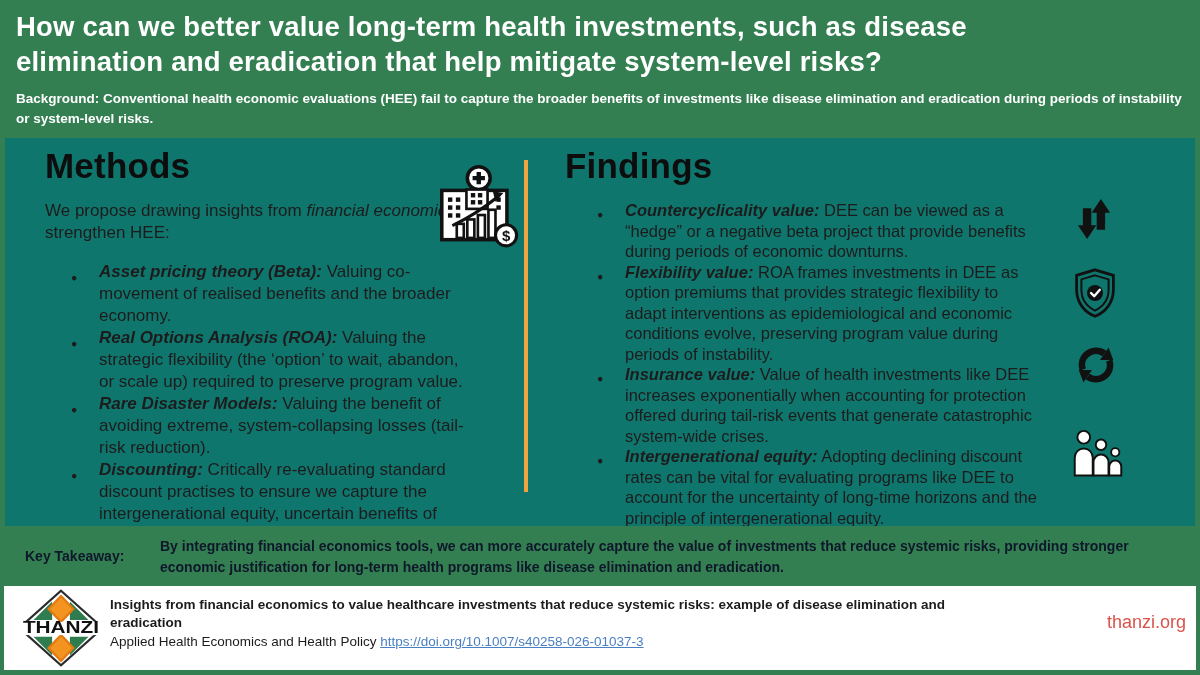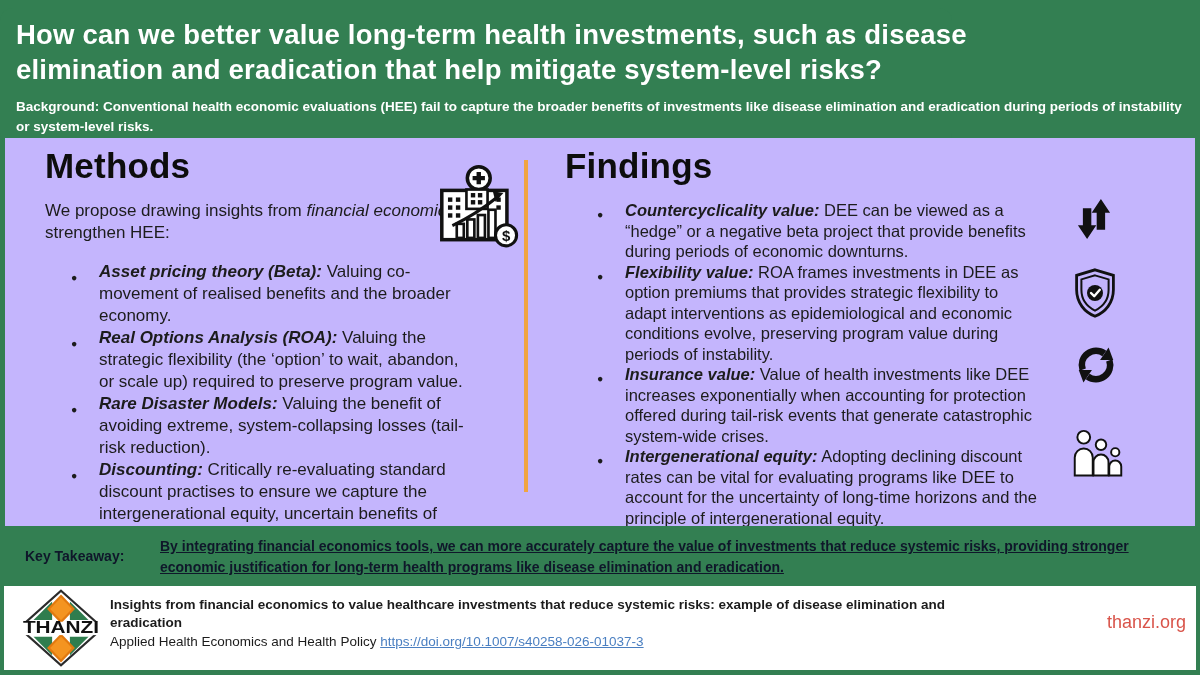--- a/index.html
+++ b/index.html
@@ -2,34 +2,34 @@
 <html><head>
 <meta charset="utf-8">
 <style>
   * { margin:0; padding:0; box-sizing:border-box; }
   body { font-family: "Liberation Sans", sans-serif; }
   .poster {
     position:relative; width:1200px; height:675px;
     background:#337F52; overflow:hidden;
   }
   
-  .header { position:absolute; top:8px; left:0; width:952px; height:138px; background:#337F52;border-radius:13px; }
+  .header { position:absolute; top:0; left:0; width:952px; height:138px; background:#337F52;border-radius:13px; }
   .title {
     position:absolute; left:16px; top:10px; width:1075px;
     color:#ffffff; font-size:27.5px; font-weight:bold; line-height:1.26;
     letter-spacing:.2px;
   }
   .bg-text {
     position:absolute; left:16px; top:89px; width:1172px;
     color:#ffffff; font-size:13.5px; font-weight:bold; line-height:1.45;
   }
   
   .content {
     position:absolute; top:138px; left:5px; width:1190px; height:388px;
-    background:#c4b5fd; color:#1c1c1c;
+    background:#0f766e; color:#1c1c1c;
   }
   .divider { position:absolute; left:519px; top:22px; width:4px; height:332px; background:#F0A441; }
   .col-heading { font-size:35px; font-weight:bold; color:#0d0d0d; letter-spacing:.2px; }
   .methods-col  { position:absolute; left:40px;  top:8px; width:470px; }
   .findings-col { position:absolute; left:560px; top:8px; width:490px; }
   .intro { margin-top:14px; width:438px; font-size:17px; line-height:1.32; }
   .intro .it { font-style:italic; }
   ul.blist { list-style:none; margin:16px 0 0 22px; width:402px; }
   ul.blist li { position:relative; padding-left:32px; font-size:17px; line-height:22px; }
   ul.blist li::before { content:"●"; position:absolute; left:4px; top:5px; font-size:10.5px; }
@@ -40,21 +40,21 @@
   .m-icon { position:absolute; left:428px; top:26px; }
   .f-icons { position:absolute; left:1066px; top:0; width:52px; }
   .f-icon { position:absolute; left:0; }
   .f-icon.i1 { top:56px; }
   .f-icon.i2 { top:128px; }
   .f-icon.i3 { top:202px; }
   .f-icon.i4 { top:290px; }
   
   .takeaway { position:absolute; top:526px; left:0; width:1200px; height:60px; background:#337F52; color:#0f172a; }
   .tk-label { position:absolute; left:25px; top:22px; font-size:14px; font-weight:bold; }
-  .tk-text  { position:absolute; left:160px; top:10px; width:1008px; font-size:14px; font-weight:bold; line-height:1.5;text-decoration:underline; }
+  .tk-text  { position:absolute; left:160px; top:10px; width:1008px; font-size:14px; font-weight:bold; line-height:1.5; }
   
   .footer { position:absolute; top:586px; left:4px; width:1192px; height:84px; background:#ffffff; color:#1c1c1c; }
   .logo { position:absolute; left:12px; top:3px; }
   .citation { position:absolute; left:106px; top:10px; width:880px; }
   .cite-title { font-size:13.5px; font-weight:bold; line-height:1.3; }
   .cite-authors { font-size:12.5px; font-style:italic; margin-top:4px; }
   .cite-journal { font-size:13.5px; margin-top:3px; }
   .doi-link { color:#4A7FC1; text-decoration:underline; cursor:pointer;text-align:right; }
   .site-link { position:absolute; right:10px; top:26px; font-size:18px; color:#D9544A; cursor:pointer; }
   svg text { font-family:"Liberation Sans", sans-serif; }

